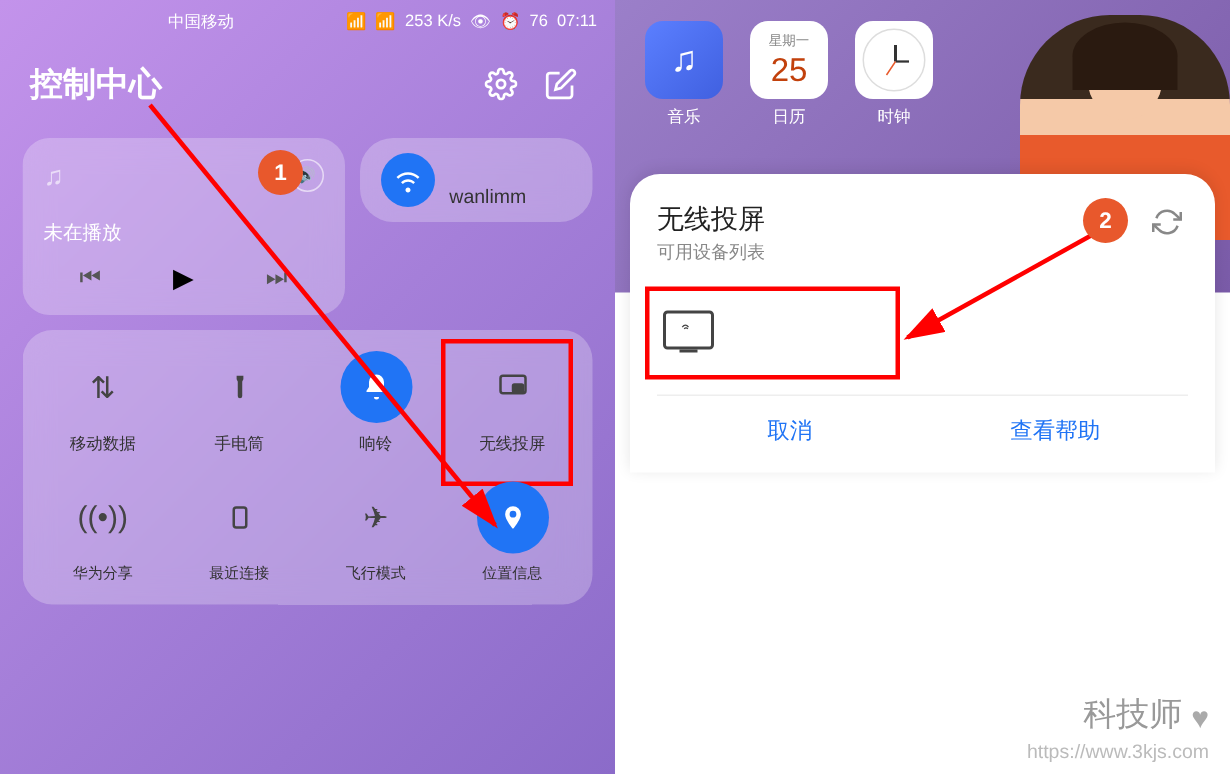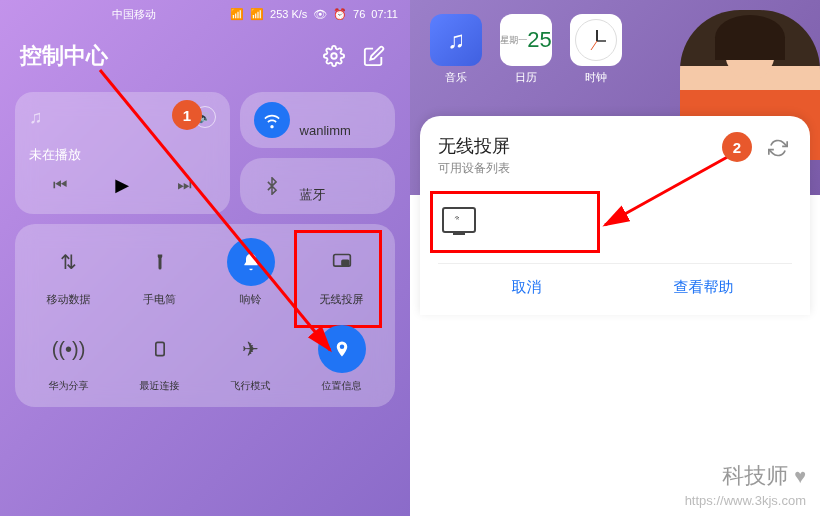--- a/index.html
+++ b/index.html
@@ -34,41 +34,41 @@
 .tile-icon.active{background:#2074f5;color:#fff}
 .tile-label{font-size:11px;color:#333;white-space:nowrap}
 .highlight-box{position:absolute;border:3px solid #ff0000;pointer-events:none}
 .h1{top:-8px;left:-4px;width:88px;height:98px}
 .badge{position:absolute;width:30px;height:30px;border-radius:50%;background:#e8582c;color:#fff;display:flex;align-items:center;justify-content:center;font-size:15px;font-weight:bold;z-index:10}
 .apps{position:absolute;top:14px;left:20px;display:flex;gap:18px}
 .app{display:flex;flex-direction:column;align-items:center;gap:4px}
 .app-icon{width:52px;height:52px;border-radius:12px;background:#fff;display:flex;align-items:center;justify-content:center;font-size:24px}
 .app-label{color:#fff;font-size:11px}
 .cal-weekday{font-size:9px;color:#888}
-.cal-date{font-size:22px;font-weight:500;color:#15803d}
+.cal-date{font-size:22px;font-weight:500;color:#c2410c}
 .clock-face{width:42px;height:42px;border-radius:50%;border:1px solid #ddd;position:relative}
 .avatar{position:absolute;right:0;top:0;width:140px;height:160px;overflow:hidden}
 .person{width:100%;height:100%;background:linear-gradient(180deg,#3a2a1e 0%,#3a2a1e 35%,#f5c9a8 35%,#f5c9a8 50%,#e85a2c 50%,#e85a2c 100%);border-radius:60px 60px 0 0;margin-top:10px;position:relative}
 .person::before{content:'';position:absolute;top:15px;left:50%;transform:translateX(-50%);width:50px;height:55px;background:#f5c9a8;border-radius:50%}
 .person::after{content:'';position:absolute;top:5px;left:50%;transform:translateX(-50%);width:70px;height:45px;background:#2a1a10;border-radius:50% 50% 0 0}
 .cast-panel{background:#fff;border-radius:20px 20px 0 0;margin:0 10px;padding:18px;position:absolute;top:116px;left:0;right:0;box-shadow:0 -2px 10px rgba(0,0,0,0.1)}
 .cast-header{display:flex;justify-content:space-between;align-items:flex-start;margin-bottom:20px}
 .cast-title{font-size:18px;font-weight:500;color:#222}
 .cast-sub{font-size:12px;color:#888;margin-top:2px}
 .refresh{width:28px;height:28px;display:flex;align-items:center;justify-content:center;color:#888;font-size:18px}
 .device-row{display:flex;align-items:center;gap:12px;padding:10px 4px;position:relative}
 .device-icon{width:34px;height:26px;border:2px solid #444;border-radius:3px;position:relative}
 .device-icon::after{content:'';position:absolute;bottom:-4px;left:50%;transform:translateX(-50%);width:12px;height:2px;background:#444}
 .device-name{font-size:15px;color:#222}
 .device-status{font-size:12px;color:#888}
 .h2{top:-6px;left:-8px;width:170px;height:62px}
 .cast-actions{display:flex;border-top:1px solid #eee;margin-top:20px;padding-top:14px}
 .cast-btn{flex:1;text-align:center;color:#2074f5;font-size:15px;font-weight:500}
 .watermark{position:absolute;bottom:8px;right:14px;text-align:right;color:#bbb}
-.watermark .brand{font-size:22px;color:#999;display:flex;align-items:center;justify-content:flex-end;gap:6px}
+.watermark .brand{font-size:22px;color:#999;display:flex;align-items:flex-end;justify-content:flex-end;gap:6px}
 .watermark .url{font-size:13px;margin-top:2px}
 .heart{color:#aaa;font-size:20px}
 svg.arrow-svg{position:absolute;pointer-events:none;z-index:9}
 </style>
 </head>
 <body>
 
 <div class="container">
 
   <div class="phone phone1">
@@ -118,28 +118,20 @@
       </div>
       <div class="toggles">
         <div class="toggle-row">
           <div class="toggle-icon active">
             <svg width="20" height="20" viewBox="0 0 24 24" fill="#fff">
                 <path d="M12 18c1.1 0 2 .9 2 2s-.9 2-2 2-2-.9-2-2 .9-2 2-2zm-5.6-4.2c3.1-3.1 8.1-3.1 11.2 0l-1.4 1.4c-2.3-2.3-6-2.3-8.3 0l-1.5-1.4zM2.8 9.6c5.1-5.1 13.3-5.1 18.4 0l-1.4 1.4c-4.3-4.3-11.3-4.3-15.6 0L2.8 9.6z"></path>
               </svg>
           </div>
           <span class="toggle-label">wanlimm</span>
         </div>
-        <div class="toggle-row">
-          <div class="toggle-icon inactive">
-            <svg width="18" height="18" viewBox="0 0 24 24" fill="none" stroke="#555" stroke-width="2">
-                <path d="M6.5 6.5l11 11L12 23V1l5.5 5.5-11 11"></path>
-              </svg>
-          </div>
-          <span class="toggle-label">蓝牙</span>
-        </div>
       </div>
     </div>
 
     <div class="tiles-grid">
       <div class="tile">
         <div class="tile-icon">⇅</div>
         <span class="tile-label">移动数据</span>
       </div>
       <div class="tile">
         <div class="tile-icon">
@@ -204,21 +196,21 @@
   </div>
 
   <div class="phone phone2">
     <div class="p2-bg">
       <div class="apps">
         <div class="app">
           <div class="app-icon" style="background:linear-gradient(135deg,#5b7fff,#4060e0);color:#fff">♫</div>
           <span class="app-label">音乐</span>
         </div>
         <div class="app">
-          <div class="app-icon" style="flex-direction:row">
+          <div class="app-icon" style="flex-direction:column">
             <span class="cal-weekday">星期一</span>
             <span class="cal-date">25</span>
           </div>
           <span class="app-label">日历</span>
         </div>
         <div class="app">
           <div class="app-icon">
             <div class="clock-face"><svg width="42" height="42">
                   <line x1="21" y1="21" x2="21" y2="10" stroke="#333" stroke-width="2"></line>
                   <line x1="21" y1="21" x2="30" y2="21" stroke="#333" stroke-width="1.5"></line>

